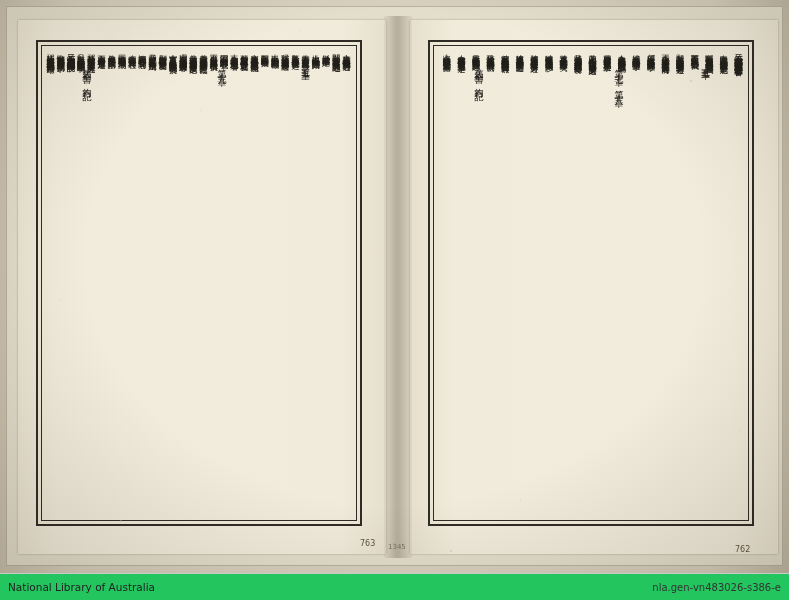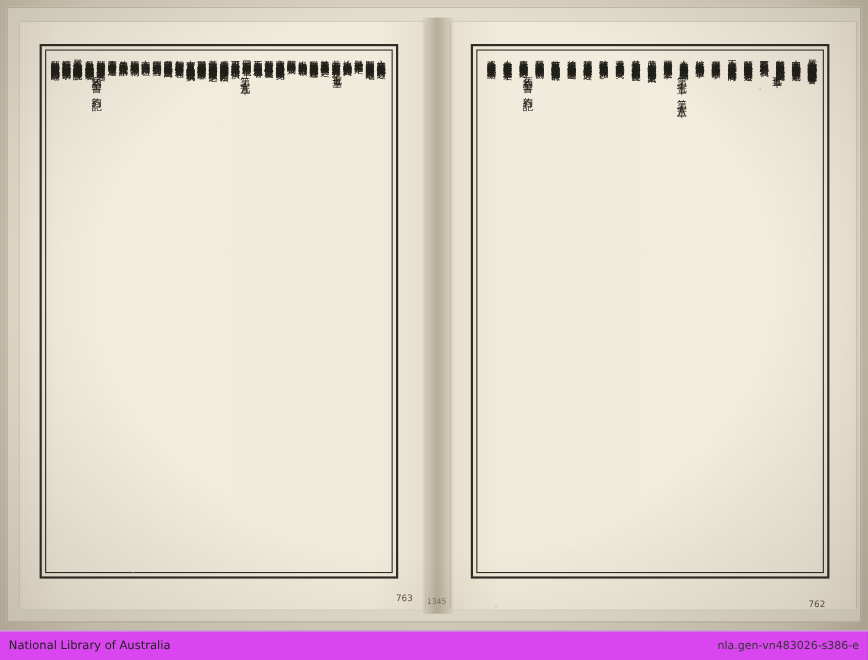--- a/index.html
+++ b/index.html
@@ -90,21 +90,21 @@
     position:absolute;font-size:8px;color:#5d5344;
     font-family:"DejaVu Sans","Liberation Sans",sans-serif;
   }
   .folio.r{left:735px;top:545px;}
   .folio.l{left:360px;top:539px;}
   .folio.l2{left:388px;top:543px;color:#7a6f5c;font-size:7px;}
 
   
   #footer{
     position:absolute;left:0;top:573px;width:789px;height:27px;
-    background:#d946ef;border-top:1px solid #c9c9c9;
+    background:#22c55e;border-top:1px solid #c9c9c9;
     display:flex;align-items:center;justify-content:space-between;
     padding:0 8px;box-sizing:border-box;
   }
   #footer .f-left{font-size:10.5px;color:#222;}
   #footer .f-right{font-size:10px;color:#333;}
 
   
   .vignette{
     position:absolute;left:0;top:0;width:789px;height:573px;
     pointer-events:none;

